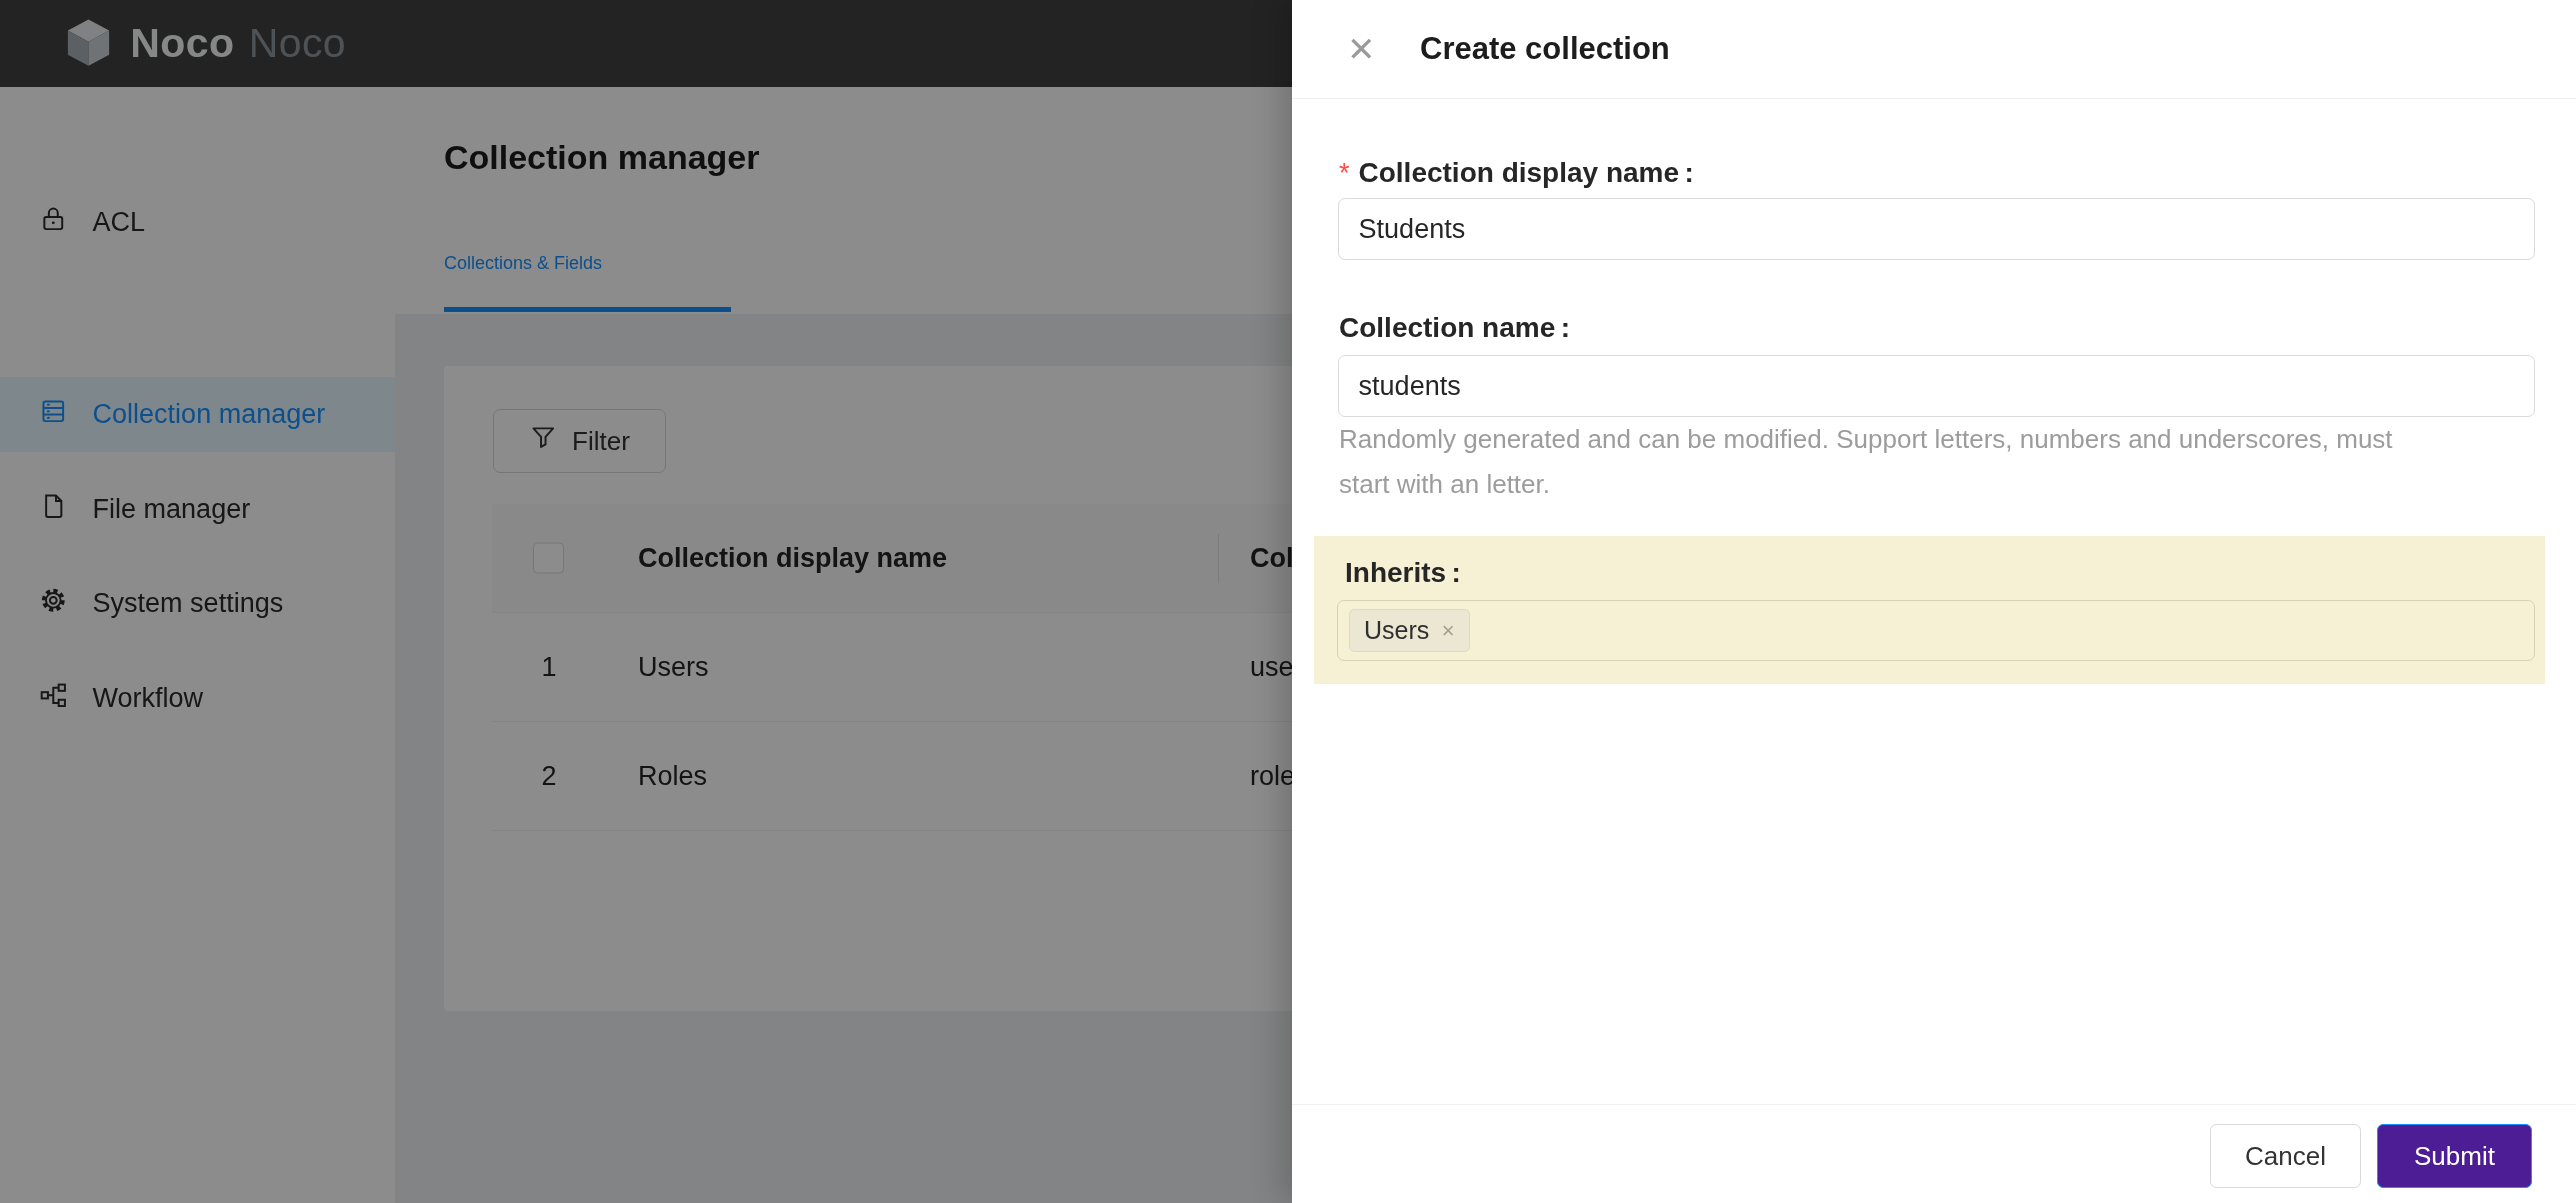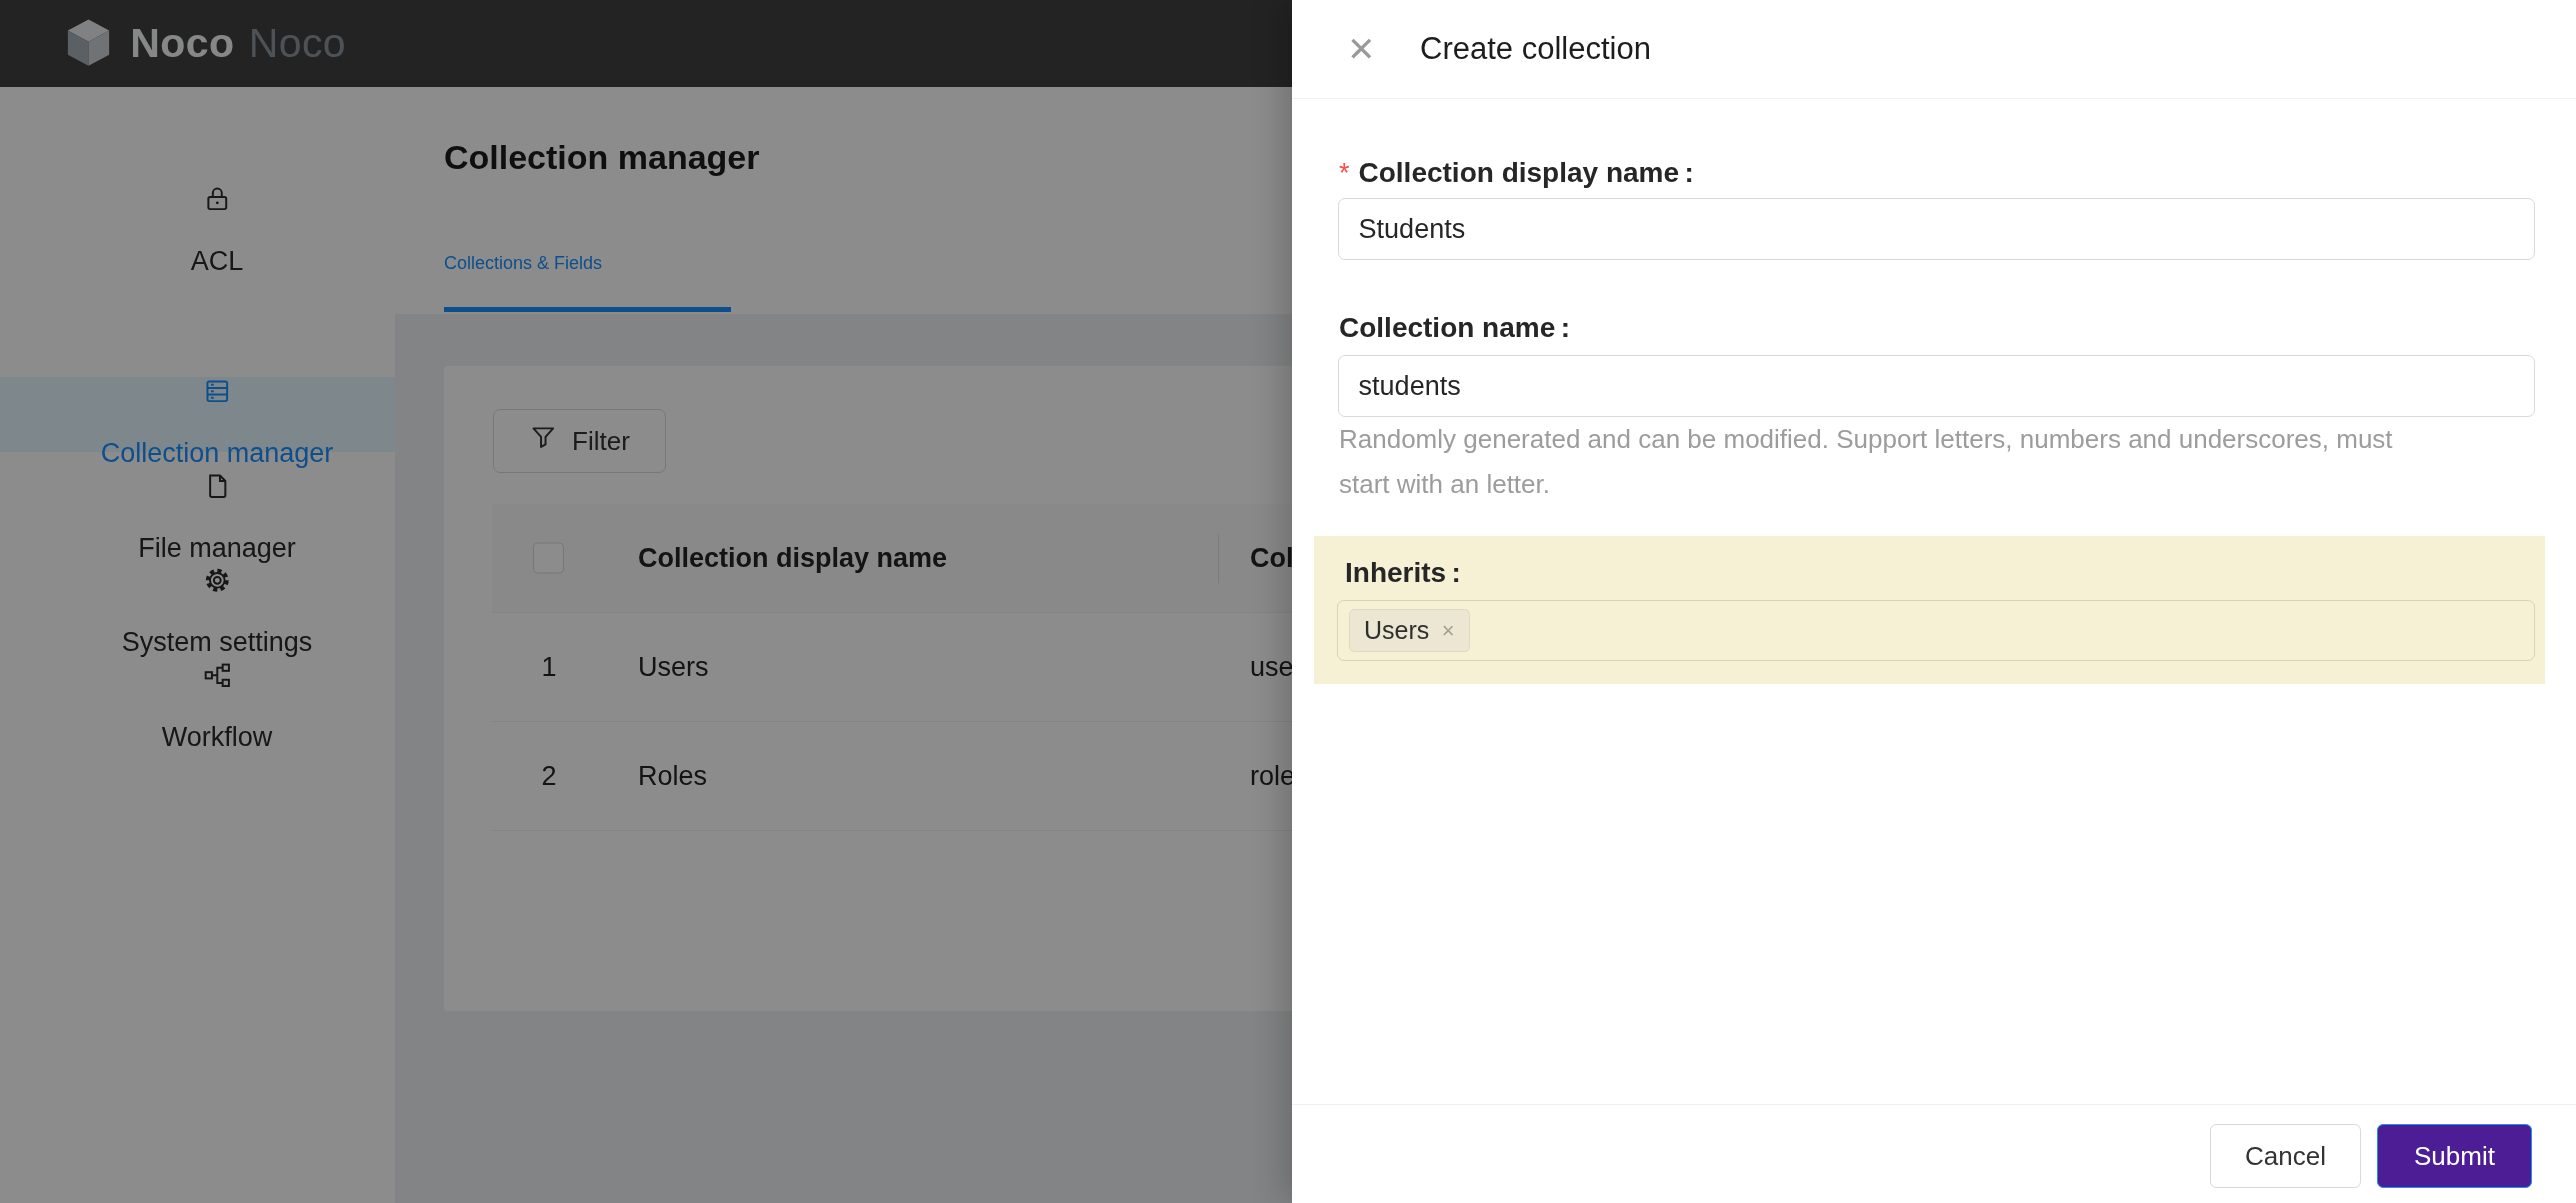--- a/index.html
+++ b/index.html
@@ -7,21 +7,21 @@
          font-family:"Liberation Sans","DejaVu Sans",sans-serif;color:#262626;}
   
   .topbar{position:absolute;left:0;top:0;width:100%;height:87px;background:#404040;}
   .logo{position:absolute;left:61px;top:0;height:87px;display:flex;align-items:center;gap:14.3px;}
   .logo svg{display:block;}
   .logo-noco{color:#f5f7f8;font-size:41px;font-weight:700;letter-spacing:0.4px;}
   .logo-base{color:#8d969d;font-size:41px;font-weight:400;letter-spacing:0.4px;}
   
   .sidebar{position:absolute;left:0;top:87px;width:395px;bottom:0;background:#ffffff;border-right:0.9px solid #f0f0f0;}
   .side-item{position:absolute;left:0;width:395px;height:75px;display:flex;align-items:center;
-             padding-left:39px;box-sizing:border-box;gap:25px;font-size:27px;color:#2b2b2b;cursor:pointer;flex-direction:column;}
+             padding-left:39px;box-sizing:border-box;gap:25px;font-size:27px;color:#2b2b2b;cursor:pointer;}
   .side-item svg{flex:none;}
   .side-item.active{background:#e6f7ff;color:#1890ff;}
   
   .main-band{position:absolute;left:395px;top:87px;right:0;height:227px;background:#ffffff;border-bottom:0.9px solid #ececec;}
   .page-title{position:absolute;left:444px;top:138px;font-size:34px;font-weight:600;color:#1d1d1d;white-space:nowrap;}
   .tab{position:absolute;left:444px;top:253px;font-size:18px;color:#1890ff;white-space:nowrap;cursor:pointer;}
   .tab-underline{position:absolute;left:444px;top:307px;width:287px;height:4.5px;background:#1890ff;}
   .page-bg{position:absolute;left:395px;top:314px;right:0;bottom:0;background:#eef0f3;}
   .card{position:absolute;left:444px;top:366px;width:2132px;height:645px;background:#ffffff;border-radius:3.6px;}
   .filter-btn{position:absolute;left:49px;top:43px;width:171px;height:62px;border:0.9px solid #d9d9d9;border-radius:7.1px;
@@ -34,21 +34,21 @@
   .th.c1{left:146px;} .th.c2{left:758px;}
   .trow{position:absolute;left:48px;width:2044px;height:109px;border-bottom:0.9px solid #f0f0f0;}
   .trow .td{position:absolute;top:50%;transform:translateY(-50%);font-size:27px;color:#262626;white-space:nowrap;}
   .td.idx{left:41px;width:32px;text-align:center;}
   .td.c1{left:146px;} .td.c2{left:758px;}
   
   .mask{position:absolute;inset:0;background:rgba(0,0,0,0.45);}
   .drawer{position:absolute;left:1292px;top:0;right:0;bottom:0;background:#ffffff;box-shadow:-10.7px 0 28.6px rgba(0,0,0,0.18);}
   .drawer-header{position:absolute;left:0;top:0;right:0;height:98px;border-bottom:0.9px solid #f0f0f0;background:#fff;}
   .drawer-close{position:absolute;left:55px;top:50%;transform:translateY(-50%);font-size:34px;color:#9a9a9a;cursor:pointer;line-height:1;}
-  .drawer-title{position:absolute;left:128px;top:50%;transform:translateY(-50%);font-size:31px;font-weight:400;color:#1d1d1d;white-space:nowrap;}
+  .drawer-title{position:absolute;left:128px;top:50%;transform:translateY(-50%);font-size:31px;font-weight:700;color:#1d1d1d;white-space:nowrap;}
   .fld-label{position:absolute;display:flex;align-items:center;font-size:28px;font-weight:700;color:#262626;white-space:nowrap;}
   .req{color:#ff4d4f;margin-right:9px;font-size:27px;font-weight:400;}
   .colon{margin-left:5.4px;}
   .txt-input{position:absolute;left:46px;width:1197px;height:62px;box-sizing:border-box;border:0.9px solid #d9d9d9;border-radius:7.1px;
              padding:0 0 0 19.6px;font-size:27px;color:#262626;font-family:inherit;background:#fff;outline:none;}
   .help{position:absolute;left:47px;top:417px;width:1250px;font-size:26px;line-height:45px;color:#9c9c9c;}
   .highlight{position:absolute;left:22px;top:536px;width:1231px;height:148px;background:#f6f1d5;}
   .hl-label{left:31px;top:21.4px;}
   .tag-select{position:absolute;left:23px;top:64px;width:1198px;height:61px;box-sizing:border-box;
               border:0.9px solid #d7d1b5;border-radius:7.1px;cursor:text;}

